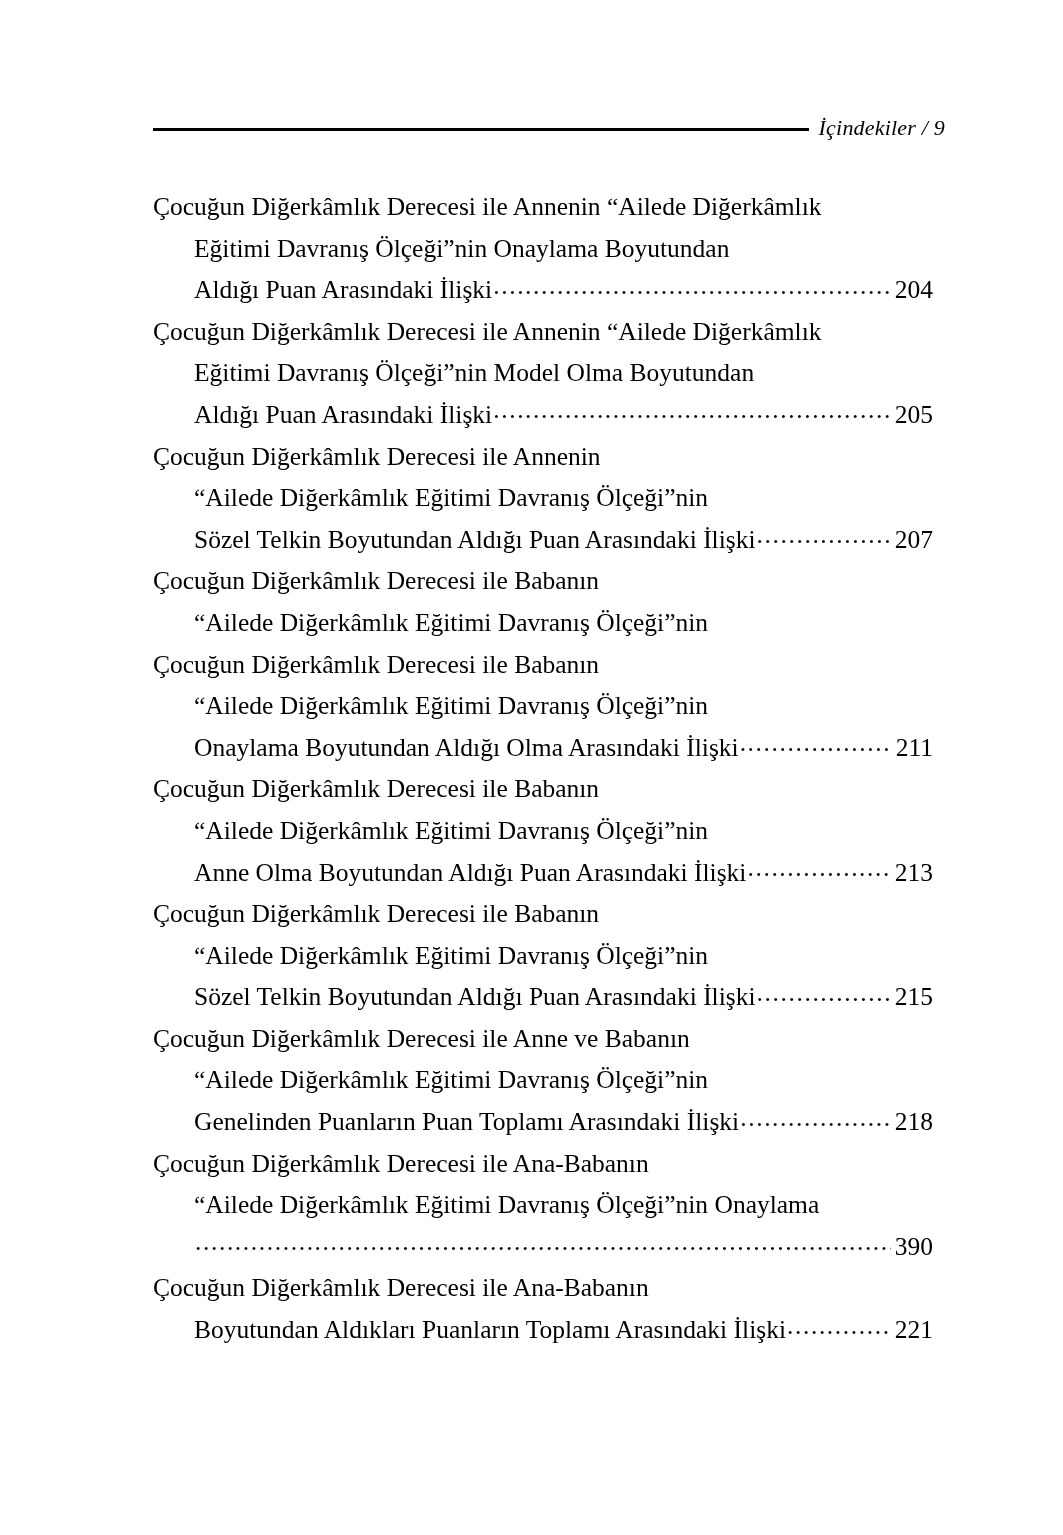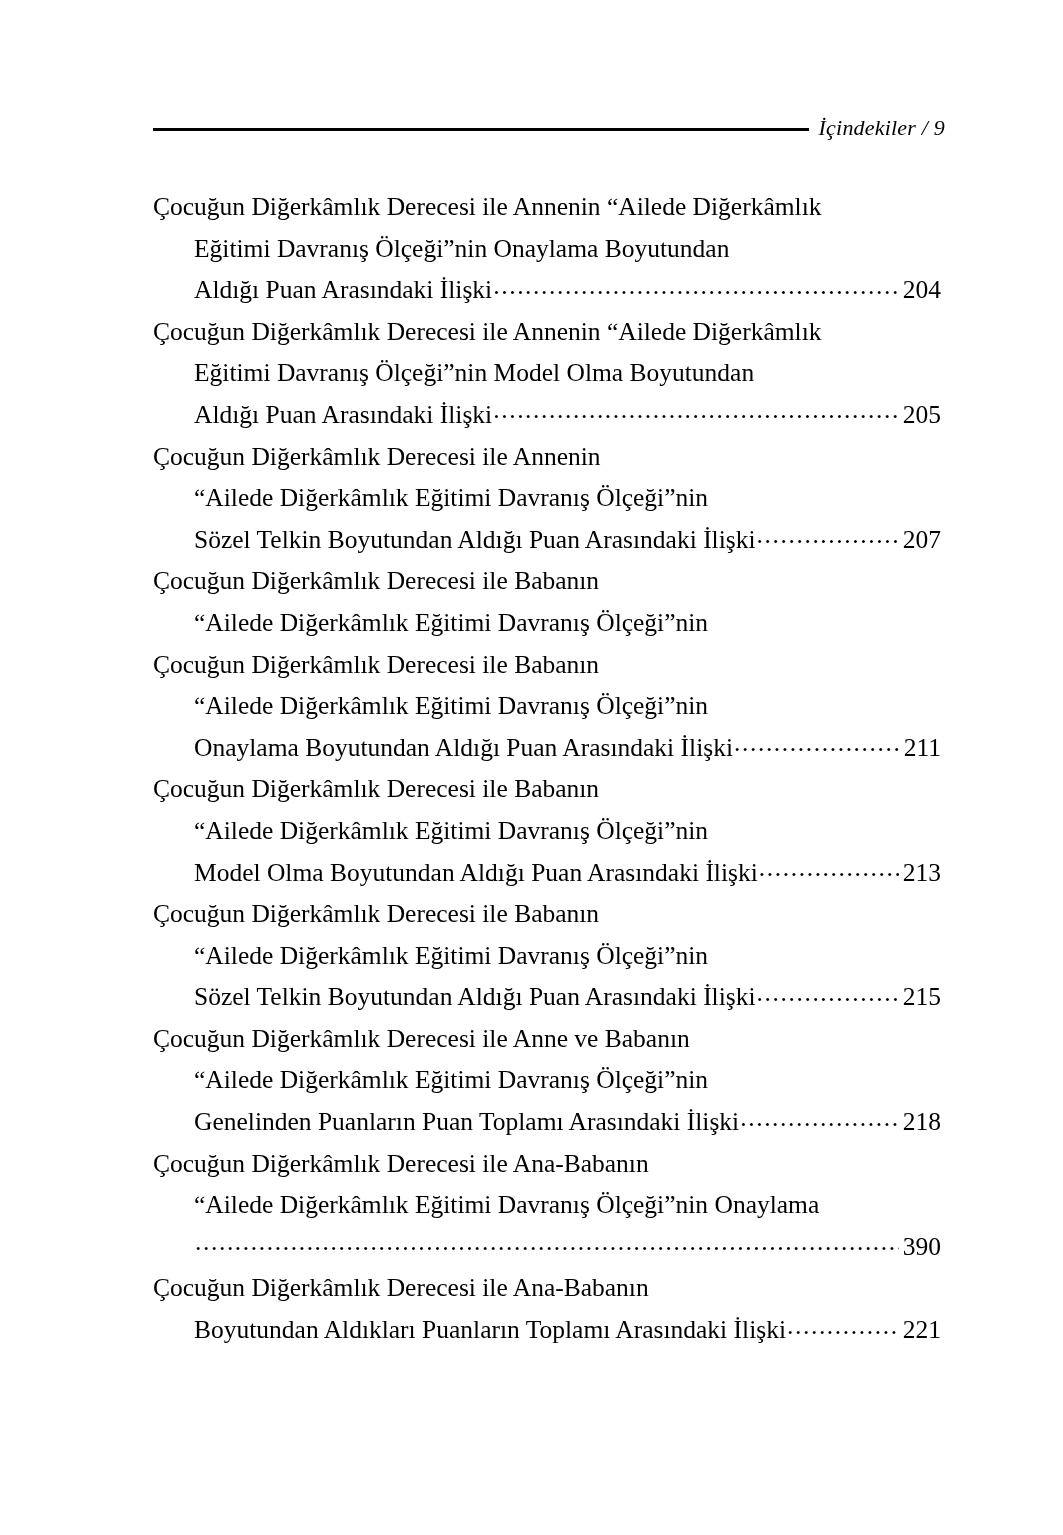--- a/index.html
+++ b/index.html
@@ -54,21 +54,21 @@
 
   
   .toc {
     position: absolute;
     left: 153px;
     top: 186px;
     width: 792px;
   }
 
   .toc-entry {
-    margin: 0 4px 0 0;
+    margin: 0 12px 0 0;
     padding: 0;
   }
 
   .toc-line {
     font-size: 25.5px;
     line-height: 41.6px;
     white-space: nowrap;
     display: flex;
     align-items: baseline;
   }
@@ -166,34 +166,34 @@
         </div>
       </div>
       <div class="toc-entry">
         <div class="toc-line">
           <span class="toc-text">Çocuğun Diğerkâmlık Derecesi ile Babanın</span>
         </div>
         <div class="toc-line indent">
           <span class="toc-text">“Ailede Diğerkâmlık Eğitimi Davranış Ölçeği”nin</span>
         </div>
         <div class="toc-line indent">
-          <span class="toc-text">Onaylama Boyutundan Aldığı Puan Arasındaki İlişki</span>
+          <span class="toc-text">Onaylama Boyutundan Aldığı Olma Arasındaki İlişki</span>
           <span class="leader"></span>
           <span class="toc-page">211</span>
         </div>
       </div>
       <div class="toc-entry">
         <div class="toc-line">
           <span class="toc-text">Çocuğun Diğerkâmlık Derecesi ile Babanın</span>
         </div>
         <div class="toc-line indent">
           <span class="toc-text">“Ailede Diğerkâmlık Eğitimi Davranış Ölçeği”nin</span>
         </div>
         <div class="toc-line indent">
-          <span class="toc-text">Model Olma Boyutundan Aldığı Puan Arasındaki İlişki</span>
+          <span class="toc-text">Anne Olma Boyutundan Aldığı Puan Arasındaki İlişki</span>
           <span class="leader"></span>
           <span class="toc-page">213</span>
         </div>
       </div>
       <div class="toc-entry">
         <div class="toc-line">
           <span class="toc-text">Çocuğun Diğerkâmlık Derecesi ile Babanın</span>
         </div>
         <div class="toc-line indent">
           <span class="toc-text">“Ailede Diğerkâmlık Eğitimi Davranış Ölçeği”nin</span>

